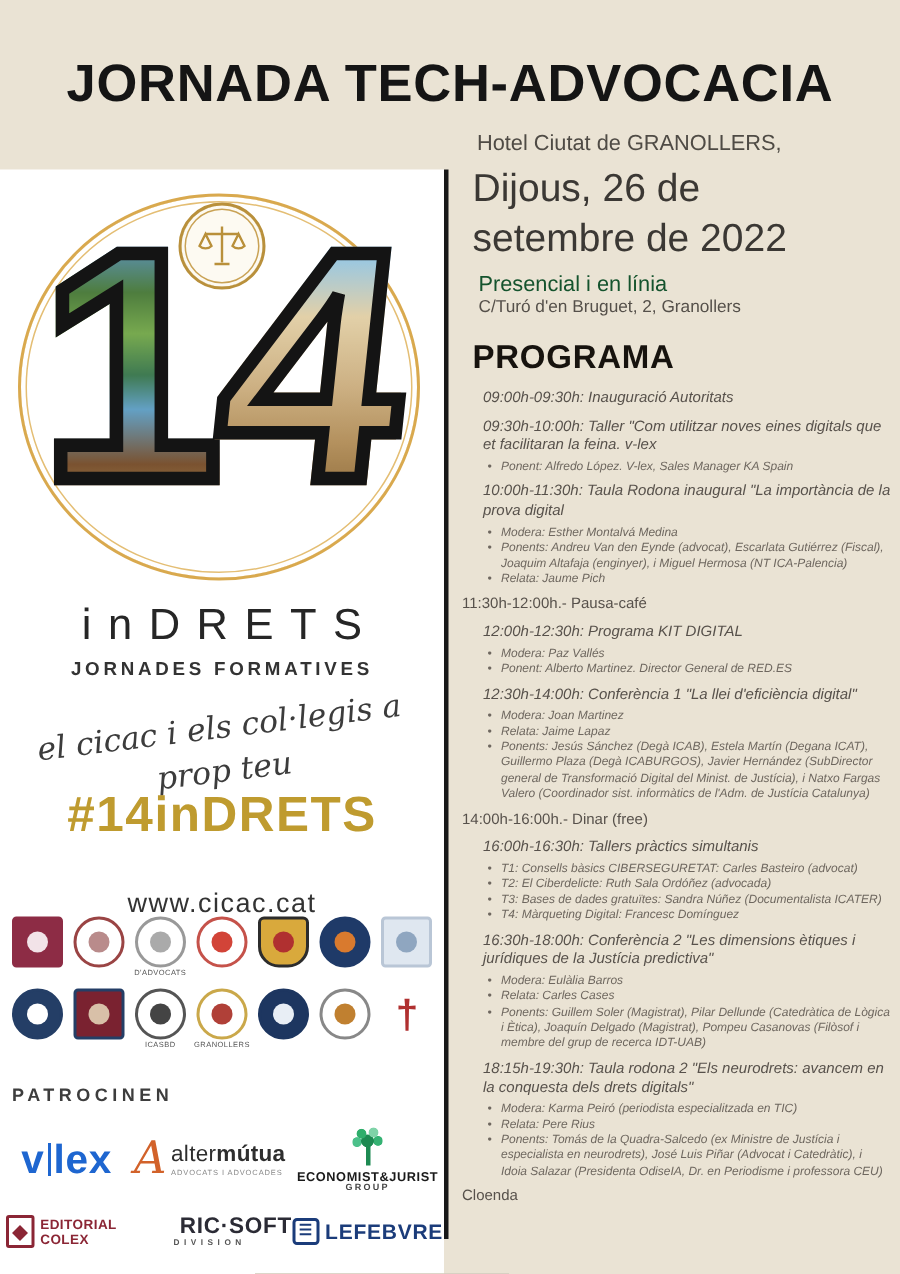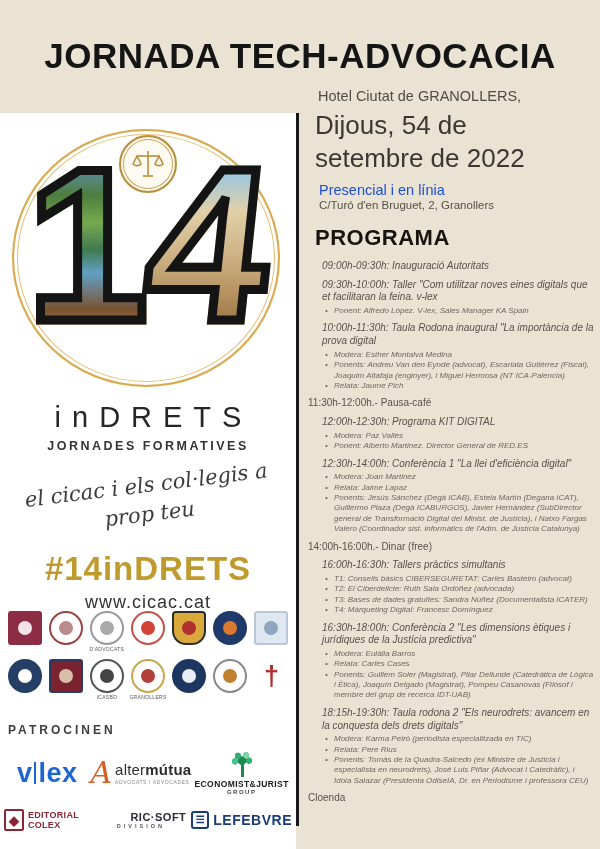--- a/index.html
+++ b/index.html
@@ -54,21 +54,21 @@
   .wordmark-sub {
     position:absolute; left:0; top:326px; width:100%; text-align:center;
     font-size:12.5px; font-weight:600; letter-spacing:2.5px; color:#333;
   }
   .tagline {
     position:absolute; left:0; top:358px; width:100%; text-align:center;
     font-family:"DejaVu Serif", serif; font-style:italic;
     font-size:21px; color:#3c3c3c; transform:rotate(-7deg); line-height:1.4;
   }
   .hashtag {
-    position:absolute; left:0; top:437px; width:100%; text-align:center;
+    position:absolute; left:0; top:411px; width:100%; text-align:center;
     font-size:33px; font-weight:800; color:#BF9B2F; letter-spacing:1px;
   }
   .website {
     position:absolute; left:0; top:479px; width:100%; text-align:center;
     font-size:18px; color:#333; letter-spacing:1px;
   }
   .seals-grid {
     position:absolute; left:4px; top:498px; width:288px;
     display:grid; grid-template-columns:repeat(7,1fr); row-gap:7px;
     justify-items:center; align-items:start;
@@ -112,33 +112,33 @@
       radial-gradient(circle at 85% 60%, #35b273 3px, transparent 3.5px);
   }
   .tree .trunk { position:absolute; left:12px; top:13px; width:3px; height:13px; background:#1d8a52; }
   .economist .ej1 { font-size:8.5px; font-weight:800; color:#1a1a1a; letter-spacing:.4px; }
   .economist .ej2 { font-size:6px; font-weight:600; color:#444; letter-spacing:1.5px; }
   .colex { display:flex; align-items:center; gap:4px; }
   .colex .icon { width:26px; height:22px; border:2px solid #8B2635; border-radius:2px;
     display:flex; align-items:center; justify-content:center; color:#8B2635; font-size:13px; font-weight:800; }
   .colex .label { font-size:9px; font-weight:800; color:#8B2635; letter-spacing:.3px; }
   .ricsoft { text-align:center; }
-  .ricsoft .name { font-size:11px; font-weight:800; color:#2b2b35; letter-spacing:.5px;padding-left:35px; }
+  .ricsoft .name { font-size:15px; font-weight:800; color:#2b2b35; letter-spacing:.5px;padding-left:35px; }
   .ricsoft .sub { font-size:5.5px; font-weight:600; color:#555; letter-spacing:3px; }
   .lefebvre { display:flex; align-items:center; gap:4px; }
   .lefebvre .icon { width:18px; height:18px; border:2px solid #1B3C7A; border-radius:3px;
     color:#1B3C7A; font-size:10px; line-height:14px; text-align:center; font-weight:700; }
   .lefebvre .label { font-size:14px; font-weight:800; color:#1B3C7A; letter-spacing:.5px; }
   
   .divider { position:absolute; left:296px; top:113px; width:3px; height:713px; background:#181818; }
   
   .right-col { position:absolute; left:306px; top:88px; width:288px; }
   .venue { font-size:14.5px; color:#4f4b45; padding-left:12px; }
   .date-block { font-size:26px; color:#3b3834; font-weight:400; line-height:1.25; padding-left:9px; margin-top:5px; }
-  .mode { font-size:14.5px; color:#1d4ed8; padding-left:13px; margin-top:8px; }
+  .mode { font-size:14.5px; color:#14532d; padding-left:13px; margin-top:8px; }
   .address { font-size:11.5px; color:#55504a; padding-left:13px; margin-top:1px; }
   .programa-heading { font-size:22px; font-weight:800; color:#17130e; letter-spacing:.5px; padding-left:9px; margin-top:14px; }
   .program-list { margin-top:9px; padding-left:2px; }
   .p-session { padding-left:14px; margin-bottom:6px;font-style:italic; }
   .p-break { padding-left:0; margin-bottom:6px; }
   .p-line, .p-break { font-size:10px; line-height:1.27; color:#57514b; }
   .p-bullets { list-style:none; margin-top:2px; }
   .p-bullets li { font-size:8px; line-height:1.3; color:#6e675f; padding-left:12px; position:relative; }
   .p-bullets li::before { content:"•"; position:absolute; left:3px; top:0; color:#6e675f; }
 </style>
@@ -284,21 +284,21 @@
         <span class="label">LEFEBVRE</span>
       </div>
     </div>
   </div>
 
   <div class="divider"></div>
 
   <div class="right-col">
     <div class="venue">Hotel Ciutat de GRANOLLERS,</div>
     <div class="date-block">
-      <div>Dijous, 54 de</div>
+      <div>Dijous, 26 de</div>
       <div>setembre de 2022</div>
     </div>
     <div class="mode">Presencial i en línia</div>
     <div class="address">C/Turó d'en Bruguet, 2, Granollers</div>
     <div class="programa-heading">PROGRAMA</div>
     <div class="program-list">
         <div class="p-session">
           <div class="p-line">09:00h-09:30h: Inauguració Autoritats</div>
         </div>
         <div class="p-session">

